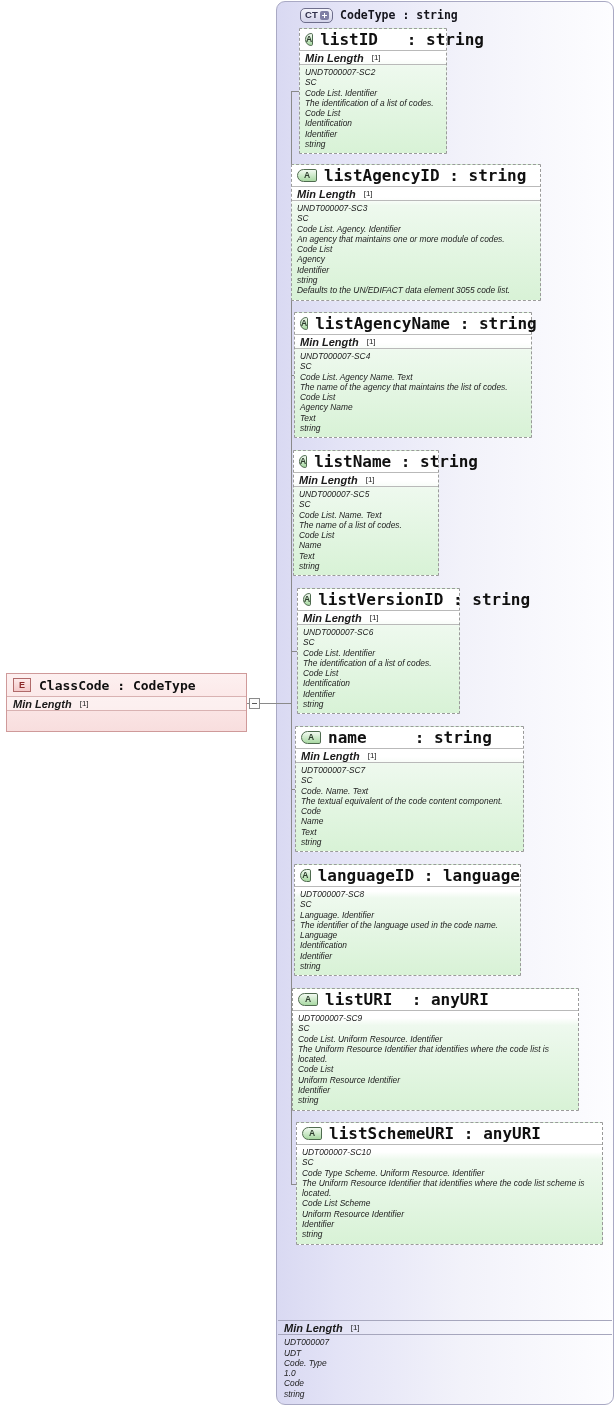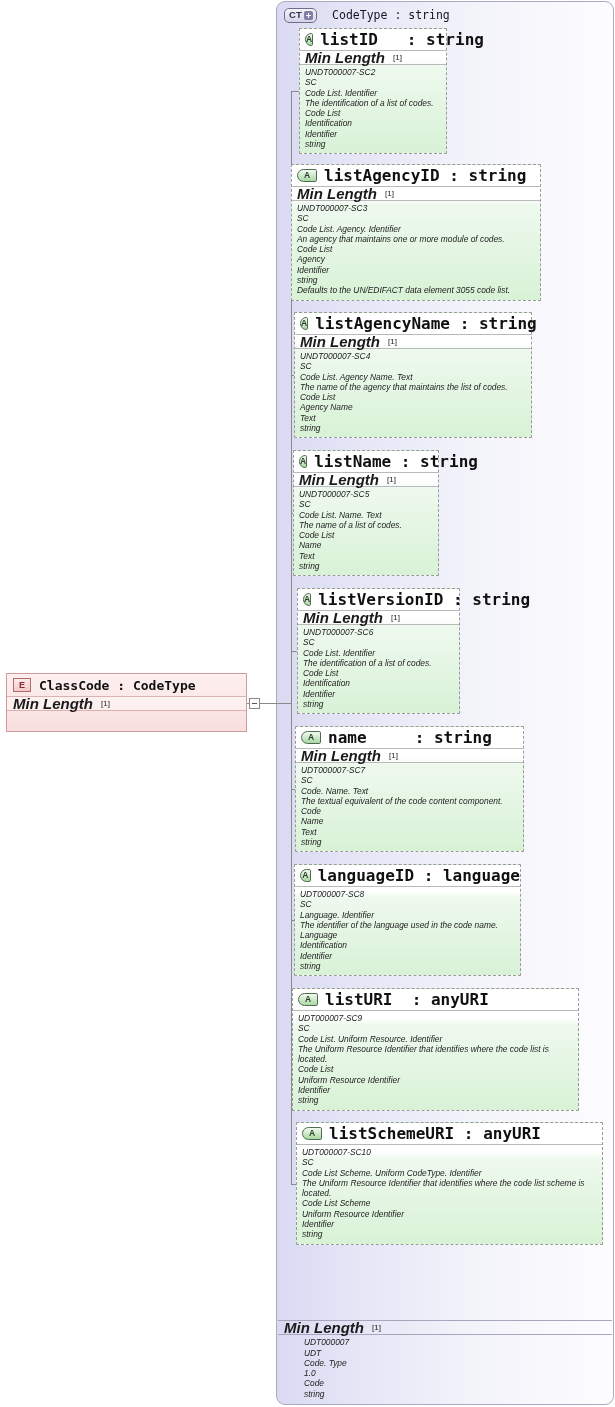--- a/index.html
+++ b/index.html
@@ -33,37 +33,38 @@
   }
   .ct-badge {
     display: inline-flex; align-items: center;
     height: 15px; padding: 0 3px 0 4px;
     border: 1px solid #6e6e8c;
     border-radius: 5px;
     background: linear-gradient(to bottom, #f4f4fb, #d3d3ea);
     font-size: 9.5px; font-weight: bold; color: #30304a;
     letter-spacing: .2px;
     line-height: 1;
+    margin-left: 16px;
   }
   .ct-plus {
     display: inline-block;
     width: 9px; height: 9px;
     margin-left: 2px;
     border-radius: 2px;
     background: #7f7fa5;
     position: relative;
   }
   .ct-plus::before, .ct-plus::after {
     content: ""; position: absolute; background: #fff;
   }
   .ct-plus::before { left: 2px; top: 4px; width: 5px; height: 1px; }
   .ct-plus::after  { left: 4px; top: 2px; width: 1px; height: 5px; }
   #ct-title {
-    margin-left: 15px;
-    font-size: 11.5px; font-weight: normal; color: #16161e;
+    margin-left: 7px;
+    font-size: 11.5px; font-weight: bold; color: #16161e;
     font-family: "DejaVu Sans Mono", "Liberation Mono", monospace;
   }
 
   
   .tree-vline {
     position: absolute;
     background: #8a8a8a;
     width: 1px;
   }
   .tree-hline {
@@ -113,21 +114,21 @@
   }
   .attr-rule {
     display: flex; align-items: center;
     height: 15px;
     padding: 0 5px;
     border-top: 1px solid #b9b9b9;
     border-bottom: 1px solid #b9b9b9;
     background: rgba(255,255,255,0.45);
   }
   .rule-label {
-    font-size: 15px; font-style: italic; font-weight: bold; color: #1a1a1a;
+    font-size: 11px; font-style: italic; font-weight: bold; color: #1a1a1a;
   }
   .rule-occ {
     margin-left: 8px;
     font-size: 8px; color: #222;
   }
   .attr-doc {
     padding: 2px 5px 4px 5px;
     font-size: 8.4px; font-style: italic; color: #1c1c1c;
     line-height: 10.3px;
   }
@@ -180,21 +181,20 @@
   #footer-rule {
     display: flex; align-items: center;
     height: 15px; padding: 0 6px;
     border-top: 1px solid #a6a6bd;
     border-bottom: 1px solid #a6a6bd;
   }
   #footer-doc {
     padding: 2px 6px 5px 6px;
     font-size: 8.4px; font-style: italic; color: #1c1c1c;
     line-height: 10.3px;
-    margin-left: 20px;
   }
 </style>
 </head>
 <body>
 
 <div id="ct-panel">
 
   <div id="ct-header">
     <span class="ct-badge">
       <span>CT</span>
@@ -395,21 +395,21 @@
     </div>
     <div class="attr" style="left: 296px; top: 1122px; width: 307px;">
       <div class="attr-head">
         <span class="a-badge">A</span>
         <span class="attr-name">listSchemeURI : anyURI</span>
       </div>
       <div style="border-top: 1px solid rgb(185, 185, 185);"></div>
       <div class="attr-doc">
         <div>UDT000007-SC10</div>
         <div>SC</div>
-        <div>Code List Scheme. Uniform CodeType. Identifier</div>
+        <div>Code Type Scheme. Uniform Resource. Identifier</div>
         <div>The Uniform Resource Identifier that identifies where the code list scheme is located.</div>
         <div>Code List Scheme</div>
         <div>Uniform Resource Identifier</div>
         <div>Identifier</div>
         <div>string</div>
       </div>
     </div>
   </div>
 
 <div class="tree-hline" style="left: 291px; top: 91px; width: 8px;"></div>

